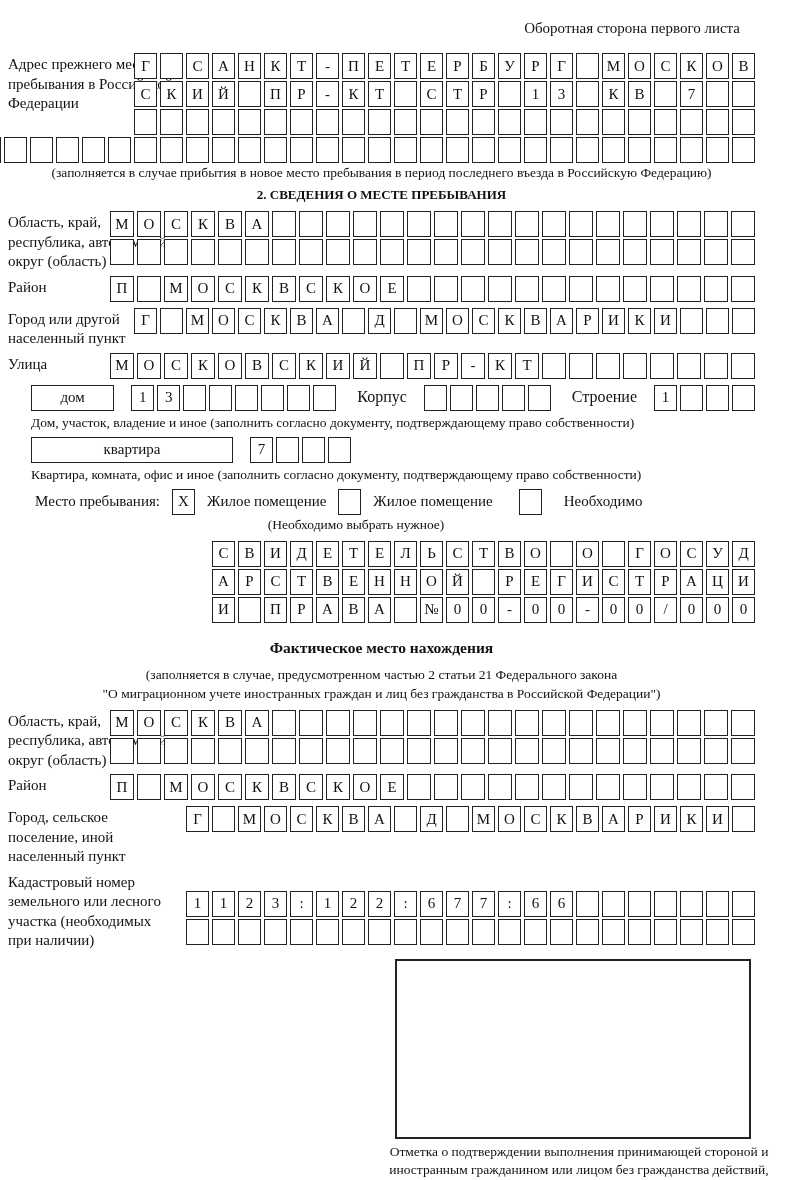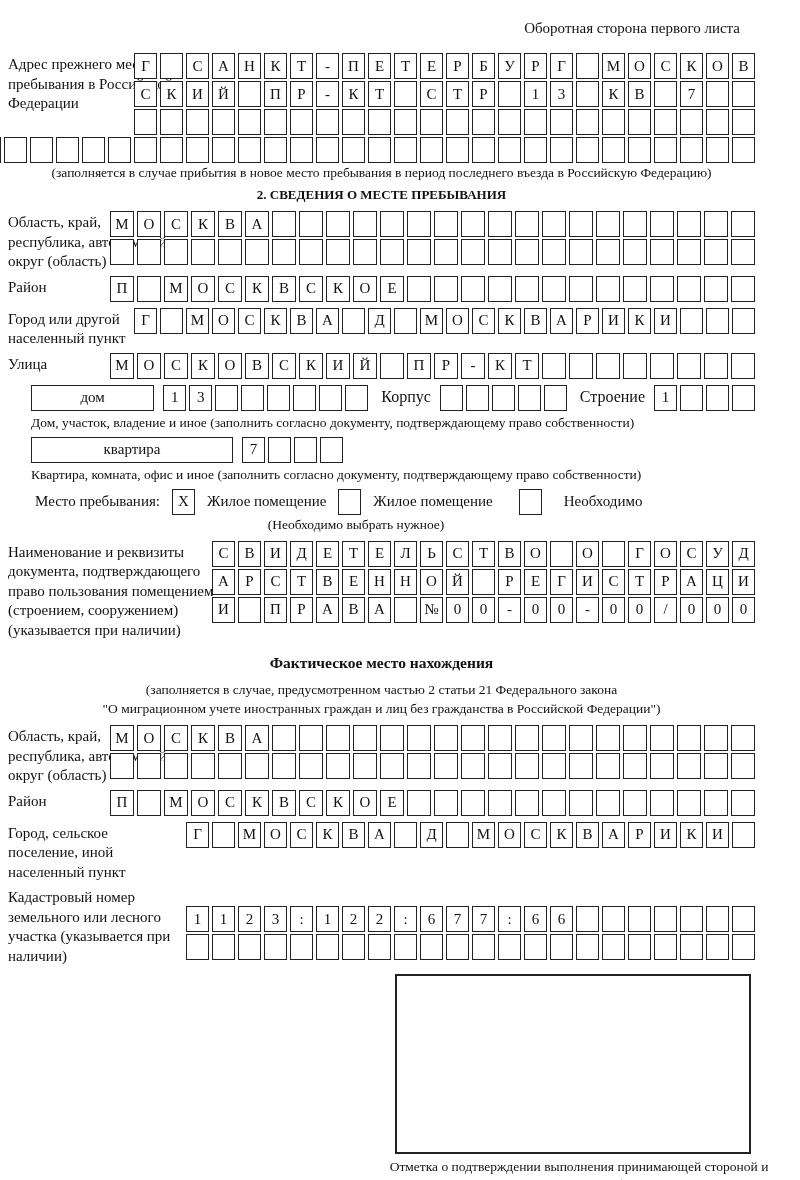--- a/index.html
+++ b/index.html
@@ -23,21 +23,21 @@
     flex:0 0 21px; width:21px; height:24px;
     border:1.5px solid #222; box-sizing:content-box;
     display:flex; align-items:center; justify-content:center;
     font-size:15px; line-height:1; background:#fff;
   }
   .wide .cell{ flex:0 0 22px; width:22px; }
 
   .caption{ text-align:center; font-size:13.5px; margin:2px 0 6px 0; }
   .sec-title{ text-align:center; font-size:13px; font-weight:bold; margin:6px 0 8px 0; }
 
-  .dom-row{ display:flex; align-items:flex-start; gap:3px; margin:4px 0 2px 23px; }
+  .dom-row{ display:flex; align-items:flex-start; gap:11px; margin:4px 0 2px 23px; }
   .label-box{
     border:1.5px solid #222; height:24px; display:flex; align-items:center; justify-content:center;
     font-size:15px;
   }
   .label-box.dom{ width:165px; margin-right:6px; }
   .label-box.kv{ width:200px; margin-right:6px; }
   .inline-word{ font-size:16px; padding:3px 6px 0 10px; white-space:nowrap; }
 
   .mesto-row{ display:flex; align-items:center; gap:12px; margin:6px 0 2px 27px; font-size:15px; }
   .cbox{
@@ -385,21 +385,20 @@
     <span class="cbox">X</span>
     <span>Жилое помещение</span>
     <span class="cbox"></span>
     <span>Жилое помещение</span>
     <span class="cbox" style="margin-left:14px;"></span>
     <span style="margin-left:10px;">Необходимо</span>
   </div>
   <div class="mesto-note">(Необходимо выбрать нужное)</div>
 
   <div class="frow">
-    <div class="flabel mid">Наименование и реквизиты документа, подтверждающего право пользования помещением (строением, сооружением) (указывается при наличии)</div>
     <div class="rows">
       <div class="cellrow">
           <span class="cell">С</span>
           <span class="cell">В</span>
           <span class="cell">И</span>
           <span class="cell">Д</span>
           <span class="cell">Е</span>
           <span class="cell">Т</span>
           <span class="cell">Е</span>
           <span class="cell">Л</span>
@@ -584,21 +583,21 @@
           <span class="cell">Р</span>
           <span class="cell">И</span>
           <span class="cell">К</span>
           <span class="cell">И</span>
           <span class="cell"></span>
         </div>
     </div>
   </div>
 
   <div class="frow mt4">
-    <div class="flabel">Кадастровый номер земельного или лесного участка (указывается при наличии)</div>
+    <div class="flabel">Кадастровый номер земельного или лесного участка (необходимых при наличии)</div>
     <div class="rows" style="padding-top:20px;">
       <div class="cellrow">
           <span class="cell">1</span>
           <span class="cell">1</span>
           <span class="cell">2</span>
           <span class="cell">3</span>
           <span class="cell">:</span>
           <span class="cell">1</span>
           <span class="cell">2</span>
           <span class="cell">2</span>

